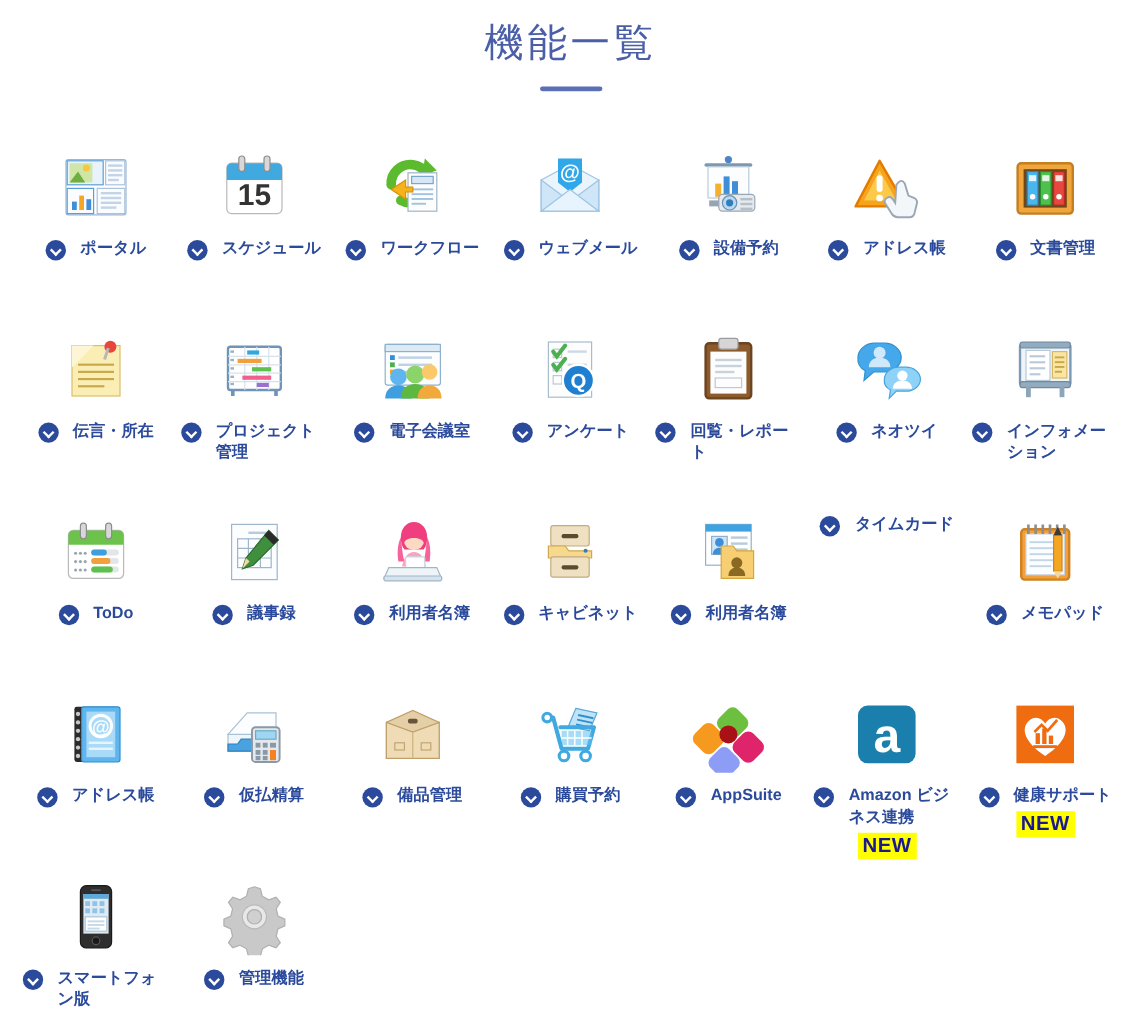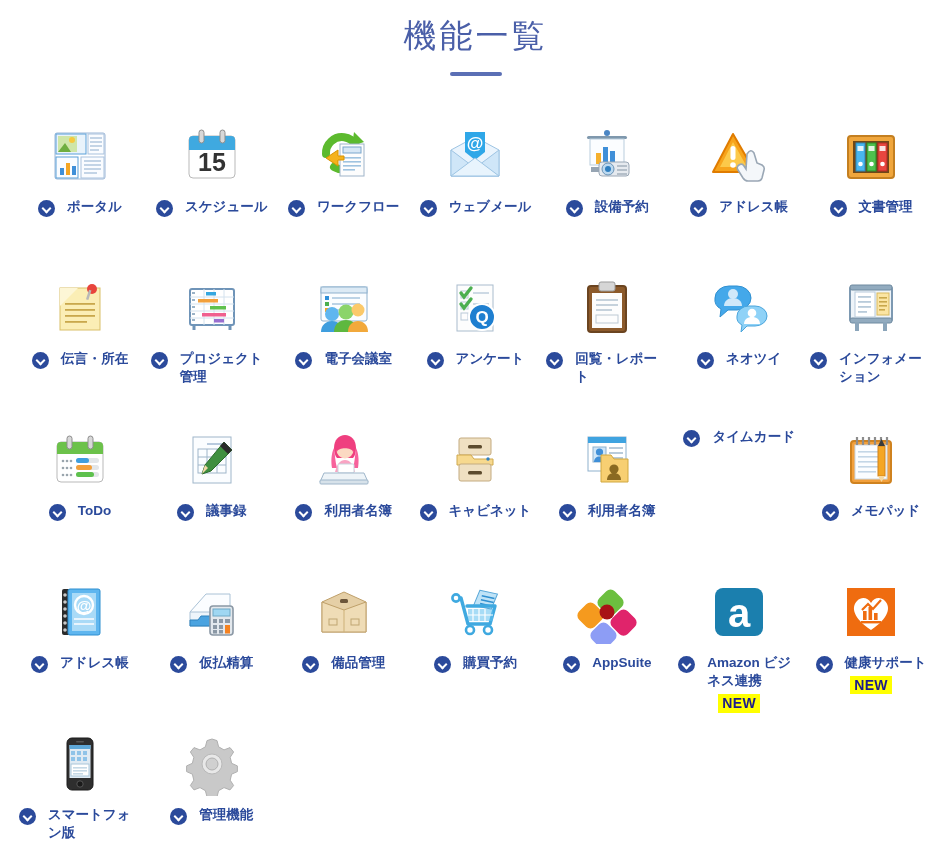--- a/index.html
+++ b/index.html
@@ -98,21 +98,21 @@
     font-size: 13.5px;
     font-weight: bold;
     line-height: 1.38;
     letter-spacing: 0px;
     word-break: break-all;
   }
   .new-badge {
     display: inline-block;
     background: #ffff00;
     color: #1a1a8c;
-    font-size: 14px;
+    font-size: 17px;
     font-weight: bold;
     letter-spacing: .4px;
     padding: 1px 4px 1px 4px;
     margin-top: 3px;
     line-height: 1.2;
   }
   .badge-row { text-align: center; width: 100%; }
 </style>
 </head>
 <body>

